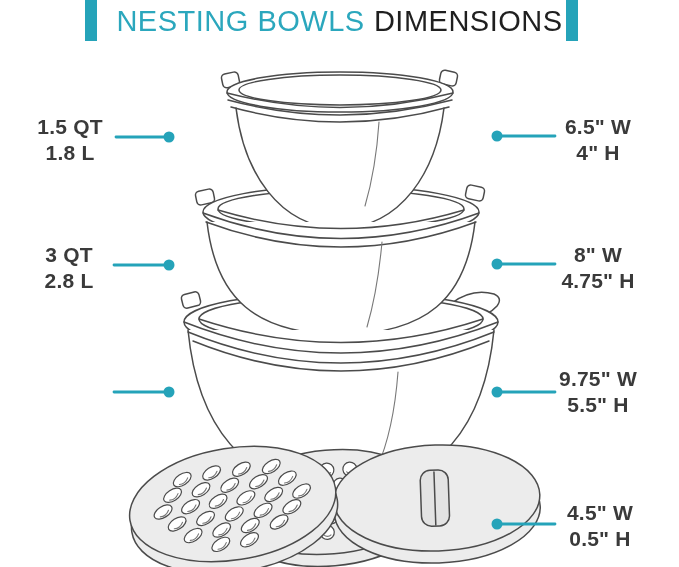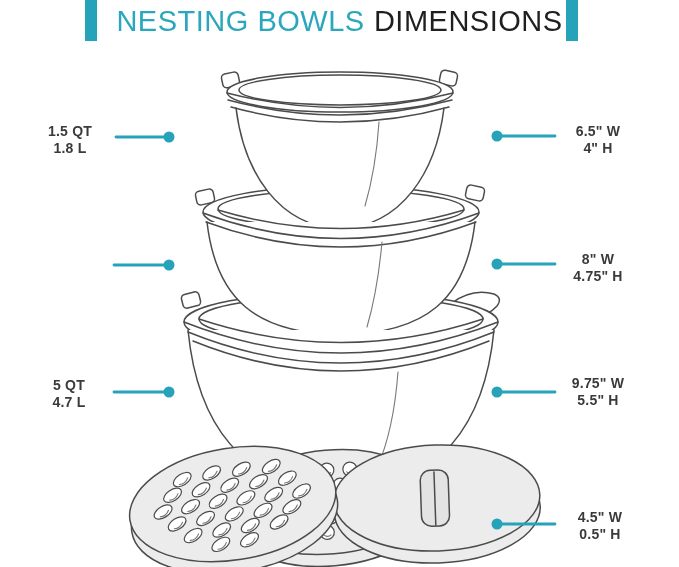--- a/index.html
+++ b/index.html
@@ -16,21 +16,21 @@
   .title-bar.left{left:85px;}
   .title-bar.right{left:566px;}
   .title{
     position:absolute;top:0;left:0;width:679px;height:41px;line-height:43px;
     text-align:center;font-size:29px;font-weight:500;letter-spacing:0.5px;white-space:nowrap;
   }
   .t-teal{color:var(--title-teal);margin-right:0.32em;}
   .t-dark{color:var(--title-dark);text-align:center;}
   .label{
     position:absolute;transform:translate(-50%,-50%);text-align:center;
-    font-size:14px;font-weight:700;line-height:1.22;color:var(--label-text);
+    font-size:21px;font-weight:700;line-height:1.22;color:var(--label-text);
     letter-spacing:0.2px;white-space:nowrap;
   }
   svg.art{position:absolute;left:0;top:0;}
   .stroke{fill:none;stroke:var(--line-art);stroke-width:1.5;stroke-linecap:round;stroke-linejoin:round;}
   .fillw{fill:#fff;stroke:var(--line-art);stroke-width:1.5;stroke-linejoin:round;}
   .fillonly{fill:#fff;stroke:none;}
   .shade{fill:none;stroke:#787878;stroke-width:1.1;stroke-linecap:round;}
   .disc{fill:var(--disc-fill);stroke:var(--line-art);stroke-width:1.5;}
   .hole{fill:#fff;stroke:var(--line-art);stroke-width:1.2;}
   .slot{fill:#e3e3e3;stroke:var(--line-art);stroke-width:1.5;}
@@ -207,23 +207,23 @@
     <g>
       <circle cx="497" cy="524" r="5.5" class="dot"></circle>
         <line x1="502" y1="524" x2="555" y2="524" class="connector"></line>
     </g>
   </svg>
 
   <div class="label" style="left:70px;top:140px">
     <div>1.5 QT</div>
     <div>1.8 L</div>
   </div>
-  <div class="label" style="left:69px;top:394px">
-    <div>5 QT</div>
-    <div>4.7 L</div>
+  <div class="label" style="left:69px;top:268px">
+    <div>3 QT</div>
+    <div>2.8 L</div>
   </div>
 
   <div class="label" style="left:598px;top:140px">
     <div>6.5" W</div>
     <div>4" H</div>
   </div>
   <div class="label" style="left:598px;top:268px">
     <div>8" W</div>
     <div>4.75" H</div>
   </div>

